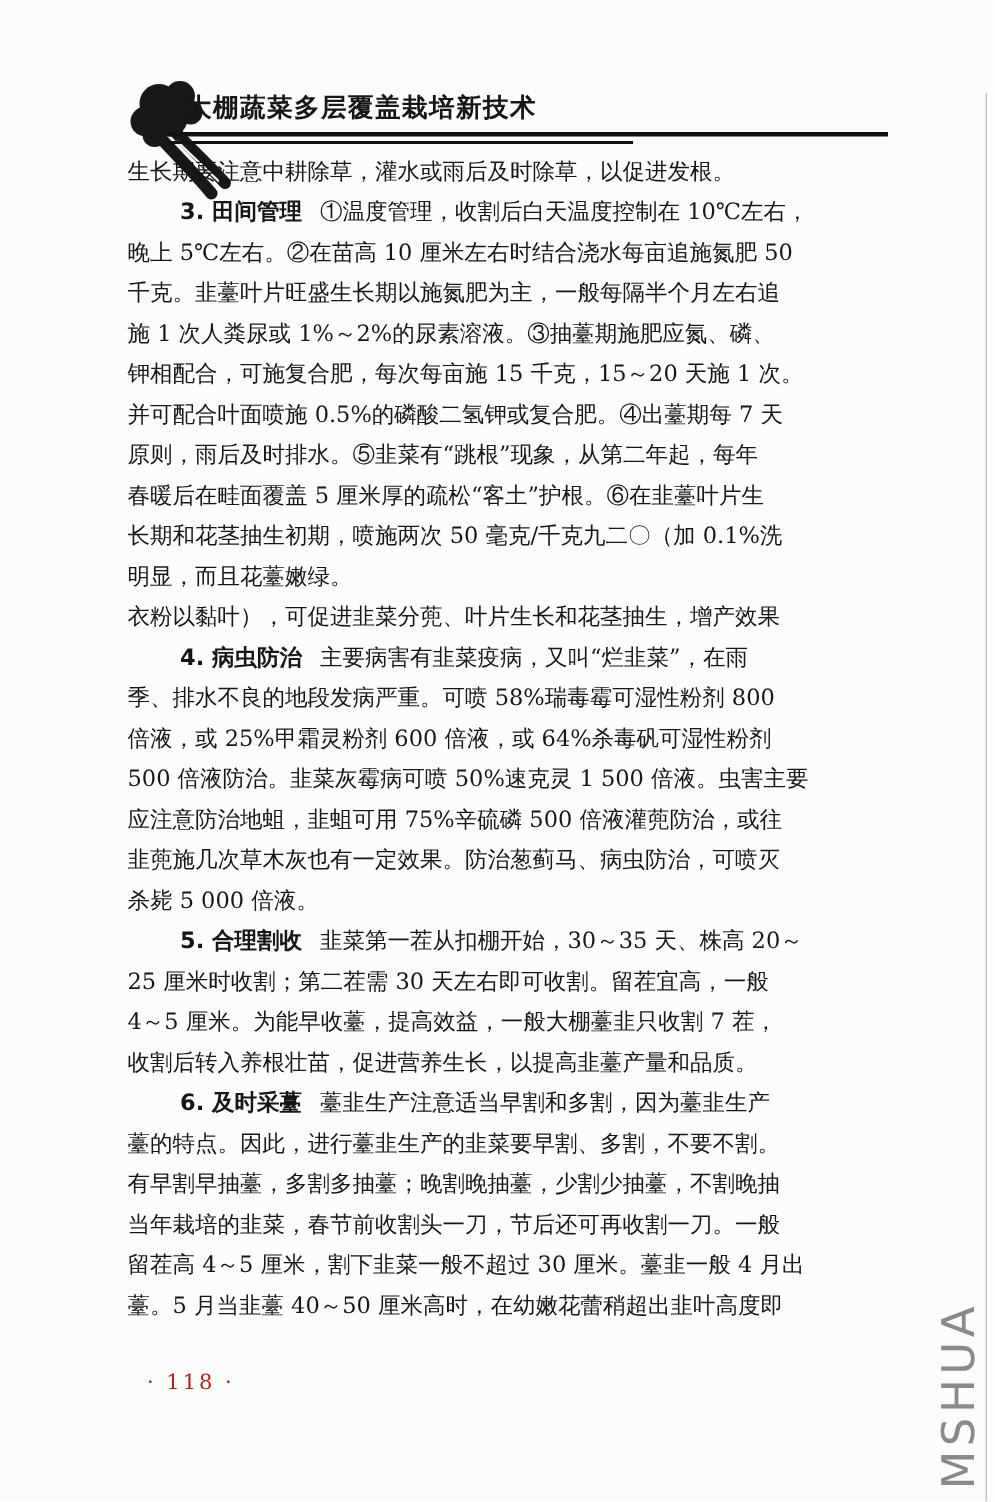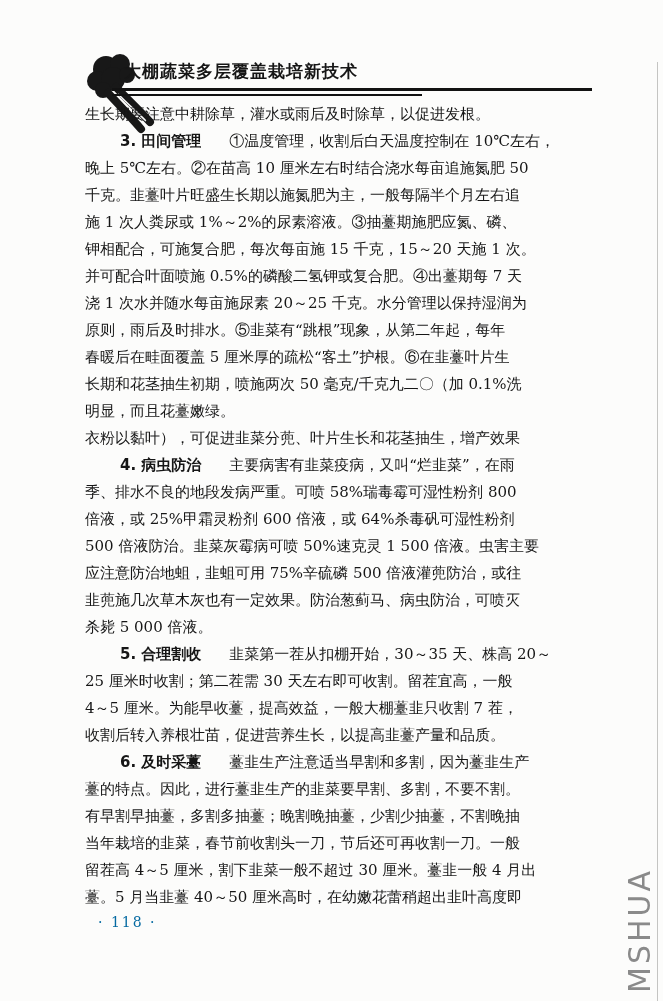--- a/index.html
+++ b/index.html
@@ -23,24 +23,24 @@
     font-family:"DejaVu Sans","Liberation Sans",sans-serif;
   }
   .rule-long{position:absolute;left:112px;top:88px;width:480px;height:3px;background:#121212;}
   .rule-short{position:absolute;left:112px;top:94px;width:310px;height:2px;background:#121212;}
   .body-text{
     position:absolute;left:85px;top:101px;width:510px;
     font-size:15px;
   }
   .line{height:27px;line-height:27px;white-space:nowrap;}
   .line.indent{padding-left:35px;}
-  .sec-head{font-weight:bold;margin-right:28px;font-family:"DejaVu Sans","Liberation Sans",sans-serif;}
+  .sec-head{font-weight:bold;margin-right:12px;font-family:"DejaVu Sans","Liberation Sans",sans-serif;}
   .page-number{
     position:absolute;left:98px;top:914px;
-    font-size:14px;letter-spacing:2px;color:#0369a1;
+    font-size:14px;letter-spacing:2px;color:#b91c1c;
   }
   .watermark{
     position:absolute;right:6px;bottom:8px;
     writing-mode:vertical-rl;transform:rotate(180deg);
     font-size:30px;letter-spacing:3px;
     color:#8a8a8a;
     font-family:"DejaVu Sans","Liberation Sans",sans-serif;
   }
 </style>
 </head>
@@ -74,21 +74,20 @@
   </div>
 
   <div class="body-text">
     <div class="line">生长期要注意中耕除草，灌水或雨后及时除草，以促进发根。</div>
     <div class="line indent"><span class="sec-head">3. 田间管理</span><span>①温度管理，收割后白天温度控制在 10℃左右，</span></div>
     <div class="line">晚上 5℃左右。②在苗高 10 厘米左右时结合浇水每亩追施氮肥 50</div>
     <div class="line">千克。韭薹叶片旺盛生长期以施氮肥为主，一般每隔半个月左右追</div>
     <div class="line">施 1 次人粪尿或 1%～2%的尿素溶液。③抽薹期施肥应氮、磷、</div>
     <div class="line">钾相配合，可施复合肥，每次每亩施 15 千克，15～20 天施 1 次。</div>
     <div class="line">并可配合叶面喷施 0.5%的磷酸二氢钾或复合肥。④出薹期每 7 天</div>
-    <div class="line">浇 1 次水并随水每亩施尿素 20～25 千克。水分管理以保持湿润为</div>
     <div class="line">原则，雨后及时排水。⑤韭菜有“跳根”现象，从第二年起，每年</div>
     <div class="line">春暖后在畦面覆盖 5 厘米厚的疏松“客土”护根。⑥在韭薹叶片生</div>
     <div class="line">长期和花茎抽生初期，喷施两次 50 毫克/千克九二〇（加 0.1%洗</div>
     <div class="line">明显，而且花薹嫩绿。</div>
     <div class="line">衣粉以黏叶），可促进韭菜分蔸、叶片生长和花茎抽生，增产效果</div>
     <div class="line indent"><span class="sec-head">4. 病虫防治</span><span>主要病害有韭菜疫病，又叫“烂韭菜”，在雨</span></div>
     <div class="line">季、排水不良的地段发病严重。可喷 58%瑞毒霉可湿性粉剂 800</div>
     <div class="line">倍液，或 25%甲霜灵粉剂 600 倍液，或 64%杀毒矾可湿性粉剂</div>
     <div class="line">500 倍液防治。韭菜灰霉病可喷 50%速克灵 1 500 倍液。虫害主要</div>
     <div class="line">应注意防治地蛆，韭蛆可用 75%辛硫磷 500 倍液灌蔸防治，或往</div>

